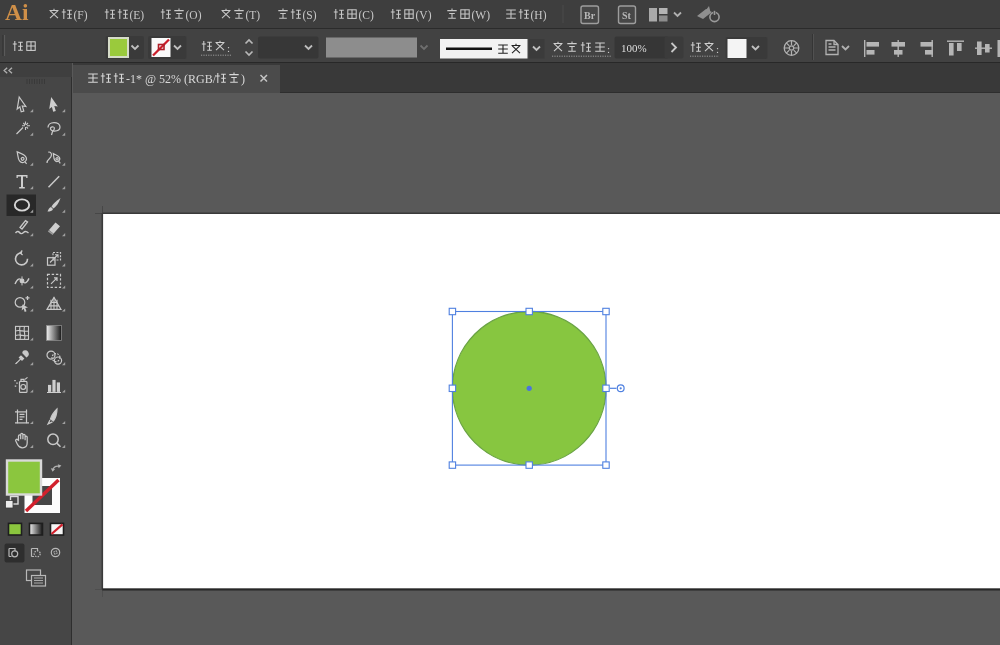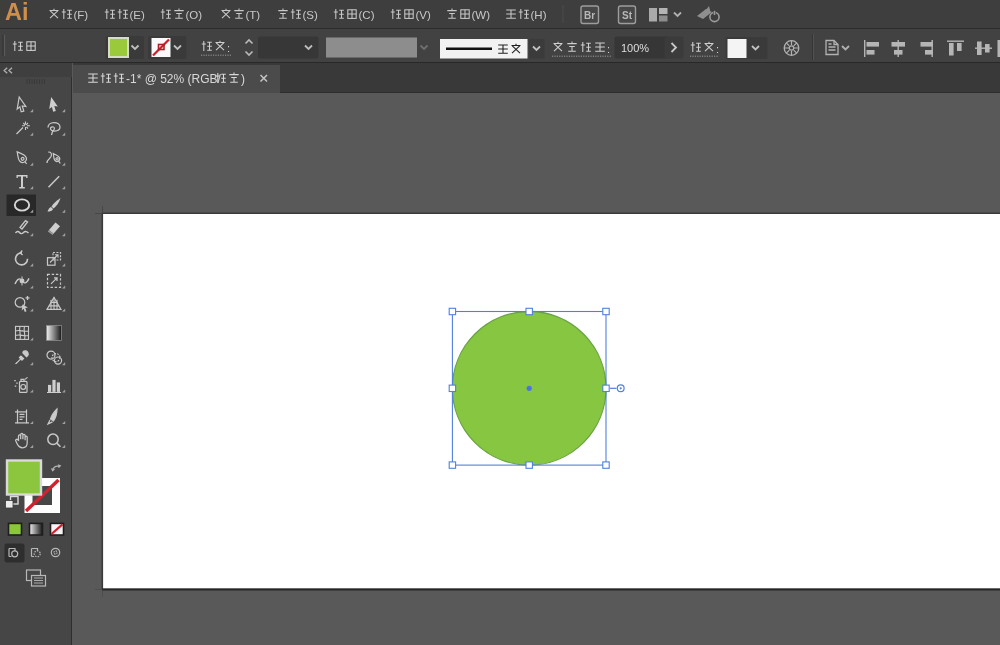--- a/index.html
+++ b/index.html
@@ -1,18 +1,18 @@
 <!DOCTYPE html>
 <html><head><meta charset="utf-8">
 <style>
 html,body{margin:0;padding:0;width:1000px;height:645px;overflow:hidden;background:#595959;
 font-family:"Liberation Sans",sans-serif;}
 *{box-sizing:border-box;}
 .abs{position:absolute;}
-#stage{position:relative;width:1000px;height:470px;}
+#stage{position:relative;width:1000px;height:470px;font-family:Liberation Serif, serif;}
 #menubar{left:0;top:0;width:1000px;height:29px;background:#3e3e3e;border-bottom:1px solid #2b2b2b;}
 #controlbar{left:0;top:29px;width:1000px;height:34px;background:#424242;border-bottom:1px solid #282828;}
 #tabrow{left:73px;top:63px;width:927px;height:30px;background:#393939;border-bottom:1px solid #2e2e2e;}
 #tab{left:0;top:2px;width:207px;height:28px;background:#4b4b4b;}
 #dock{left:0;top:63px;width:72px;height:582px;background:#464646;border-right:1px solid #2e2e2e;}
 #dockhead{left:0;top:0;width:72px;height:14px;background:#3f3f3f;}
 #pasteboard{left:73px;top:94px;width:927px;height:551px;background:#595959;}
 #artboard{left:30px;top:120px;width:897px;height:373px;background:#ffffff;}
 </style></head>
 <body>

